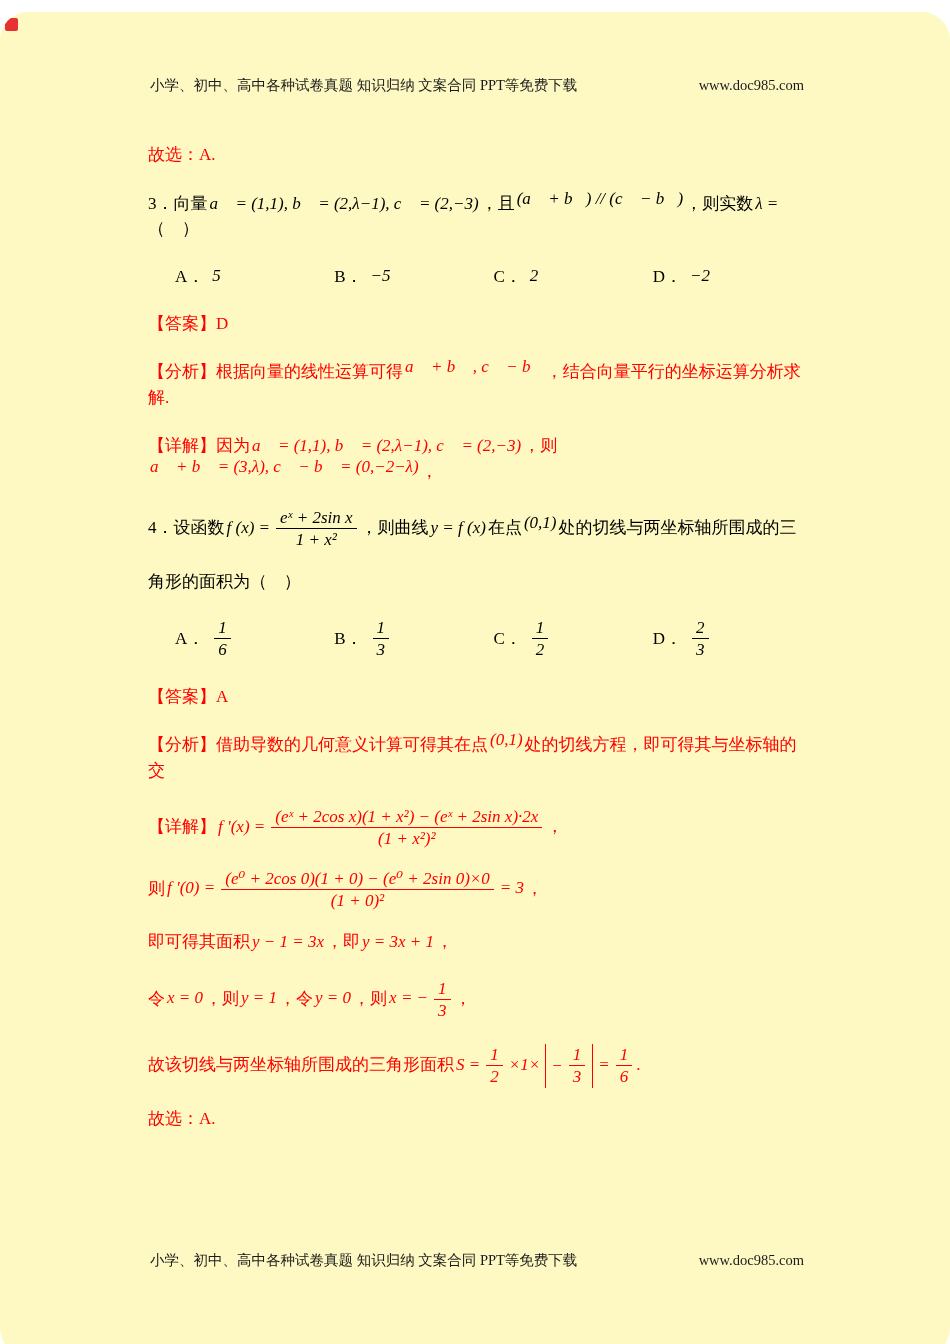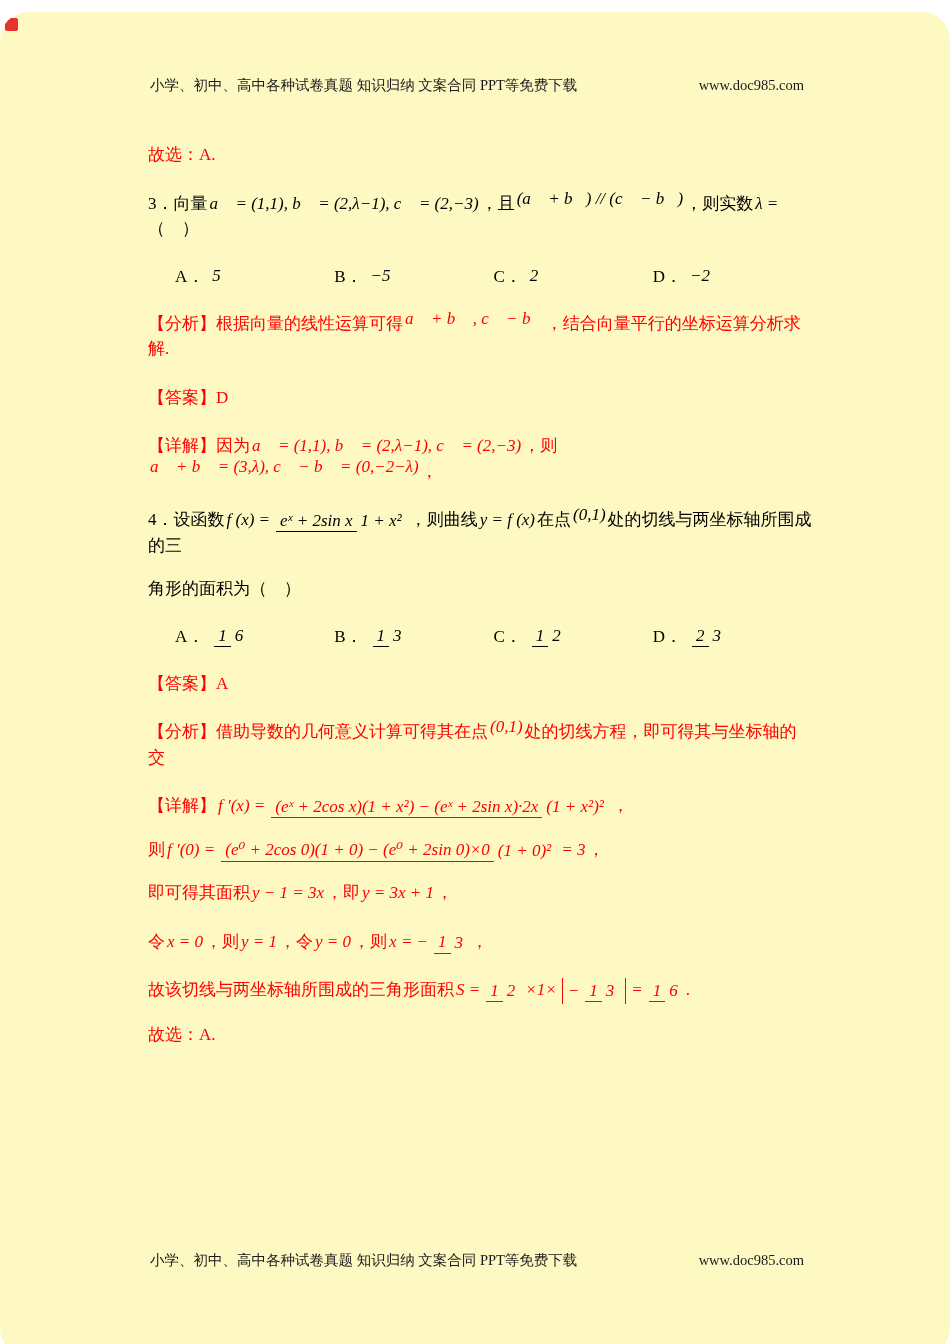--- a/index.html
+++ b/index.html
@@ -19,21 +19,21 @@
     font-size:14.5px; color:#1a1a1a; white-space:nowrap;
   }
   .hdr { top:64px; }
   .ftr { bottom:86px; }
   .content { position:absolute; top:130px; left:148px; right:138px; }
   .line { margin-bottom:23px; font-size:17px; line-height:1.5; }
   .red { color:#ff0000; }
   .math { font-style:italic; font-family:"Liberation Serif","DejaVu Serif",serif; padding:0 2px; white-space:nowrap; }
   .vraise { position:relative; top:-5px; }
   .frac {
-    display:inline-flex; flex-direction:row; align-items:center;
+    display:inline-flex; flex-direction:column; align-items:center;
     vertical-align:middle; line-height:1.25; margin:0 4px; text-align:center;
     font-style:italic; font-family:"Liberation Serif","DejaVu Serif",serif;
   }
   .fn { border-bottom:1px solid currentColor; padding:0 4px; }
   .fd { padding:0 4px; }
   .abs {
     display:inline-flex; align-items:center; vertical-align:middle;
     border-left:1.3px solid currentColor; border-right:1.3px solid currentColor;
     padding:0 3px; margin:0 3px;
   }
@@ -75,25 +75,25 @@
           <span class="olabel">C．</span>
           <span class="math">2</span>
         </div>
       <div class="opt">
           <span class="olabel">D．</span>
           <span class="math">−2</span>
         </div>
     </div>
 
     <p class="line red">
-      <span>【分析】</span><span>根据向量的线性运算可得</span><span class="math vraise">a⃗ + b⃗ , c⃗ − b⃗</span><span>，结合向量平行的坐标运算分析求解.</span>
+      <span>【答案】</span><span>D</span>
     </p>
 
     <p class="line red">
-      <span>【答案】</span><span>D</span>
+      <span>【分析】</span><span>根据向量的线性运算可得</span><span class="math vraise">a⃗ + b⃗ , c⃗ − b⃗</span><span>，结合向量平行的坐标运算分析求解.</span>
     </p>
 
     <p class="line red">
       <span>【详解】</span><span>因为</span><span class="math">a⃗ = (1,1), b⃗ = (2,λ−1), c⃗ = (2,−3)</span><span>，则</span><span class="math vraise">a⃗ + b⃗ = (3,λ), c⃗ − b⃗ = (0,−2−λ)</span><span>，</span>
     </p>
 
 
 
     <p class="line tall">
       <span>4．</span><span>设函数</span><span class="math">f (x) =</span><span class="frac">

